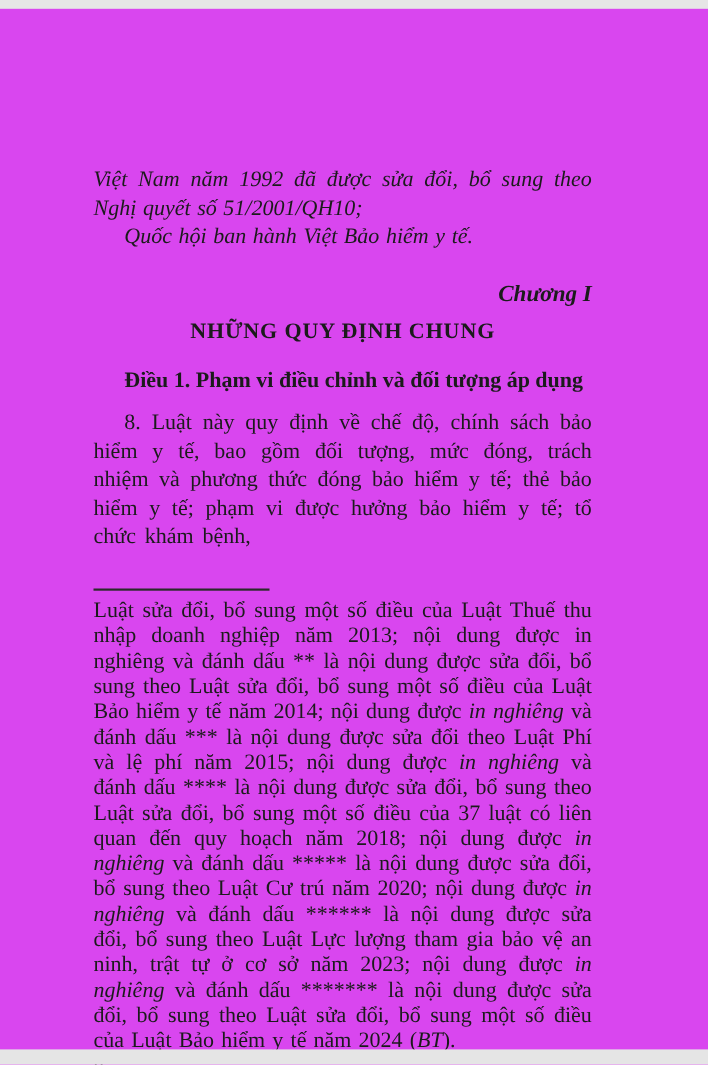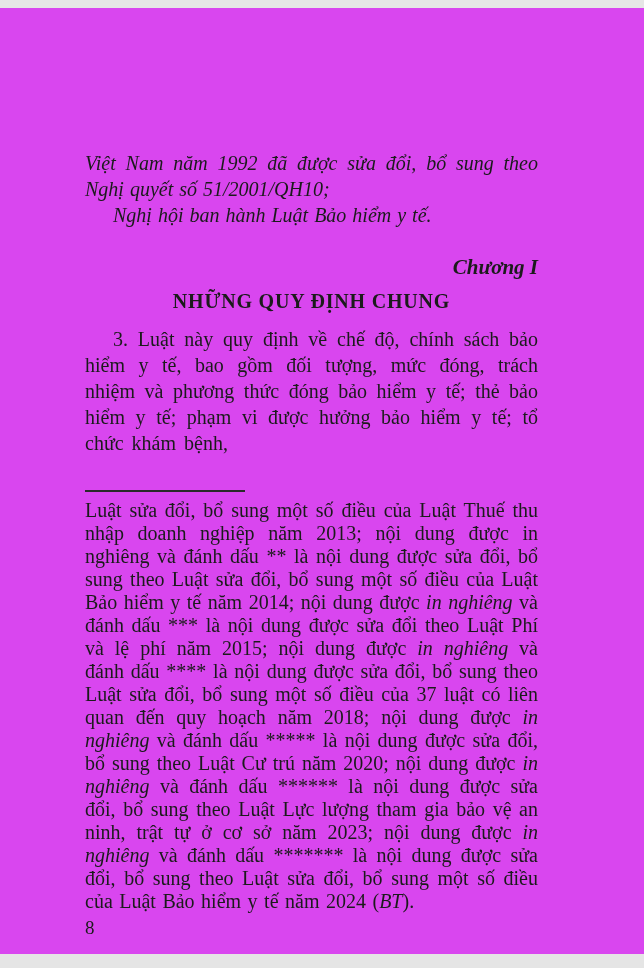--- a/index.html
+++ b/index.html
@@ -90,29 +90,30 @@
 </head>
 <body>
 
 <div class="page">
   <div class="scan-edge-top"></div>
 
   <div class="content">
 
     <div class="intro">
       <p class="p1">Việt Nam năm 1992 đã được sửa đổi, bổ sung theo Nghị quyết số 51/2001/QH10;</p>
-      <p class="p2">Nghị hội ban hành Luật Bảo hiểm y tế.</p>
+      <p class="p2">Quốc hội ban hành Việt Bảo hiểm y tế.</p>
     </div>
 
     <h2 class="chapter-label">Chương I</h2>
 
     <h1 class="chapter-title">NHỮNG QUY ĐỊNH CHUNG</h1>
 
+    <h3 class="article-heading">Điều 1. Phạm vi điều chỉnh và đối tượng áp dụng</h3>
 
-    <p class="body-paragraph">3. Luật này quy định về chế độ, chính sách bảo hiểm y tế, bao gồm đối tượng, mức đóng, trách nhiệm và phương thức đóng bảo hiểm y tế; thẻ bảo hiểm y tế; phạm vi được hưởng bảo hiểm y tế; tổ chức khám bệnh,</p>
+    <p class="body-paragraph">8. Luật này quy định về chế độ, chính sách bảo hiểm y tế, bao gồm đối tượng, mức đóng, trách nhiệm và phương thức đóng bảo hiểm y tế; thẻ bảo hiểm y tế; phạm vi được hưởng bảo hiểm y tế; tổ chức khám bệnh,</p>
 
     <div class="footnote-rule"></div>
 
     <p class="footnote"><span>Luật sửa đổi, bổ sung một số điều của Luật Thuế thu nhập doanh nghiệp năm 2013; nội dung được in nghiêng và đánh dấu ** là nội dung được sửa đổi, bổ sung theo Luật sửa đổi, bổ sung một số điều của Luật Bảo hiểm y tế năm 2014; nội dung được </span><em>in nghiêng</em><span> và đánh dấu *** là nội dung được sửa đổi theo Luật Phí và lệ phí năm 2015; nội dung được </span><em>in nghiêng</em><span> và đánh dấu **** là nội dung được sửa đổi, bổ sung theo Luật sửa đổi, bổ sung một số điều của 37 luật có liên quan đến quy hoạch năm 2018; nội dung được </span><em>in nghiêng</em><span> và đánh dấu ***** là nội dung được sửa đổi, bổ sung theo Luật Cư trú năm 2020; nội dung được </span><em>in nghiêng</em><span> và đánh dấu ****** là nội dung được sửa đổi, bổ sung theo Luật Lực lượng tham gia bảo vệ an ninh, trật tự ở cơ sở năm 2023; nội dung được </span><em>in nghiêng</em><span> và đánh dấu ******* là nội dung được sửa đổi, bổ sung theo Luật sửa đổi, bổ sung một số điều của Luật Bảo hiểm y tế năm 2024 (</span><em>BT</em><span>).</span></p>
 
     <div class="page-number">8</div>
 
   </div>
 
   <div class="scan-edge-bottom"></div>

